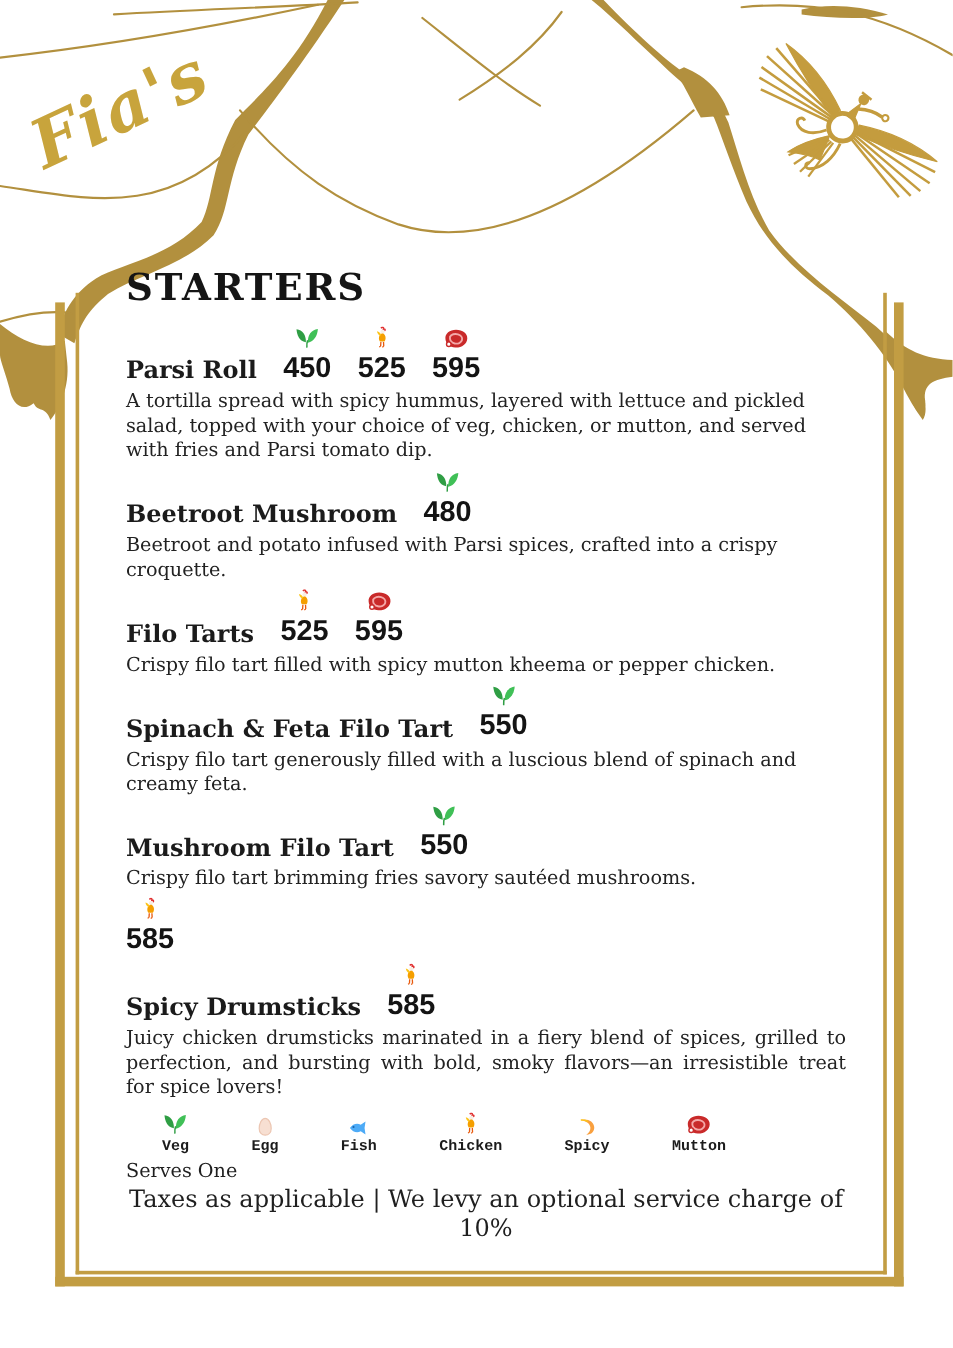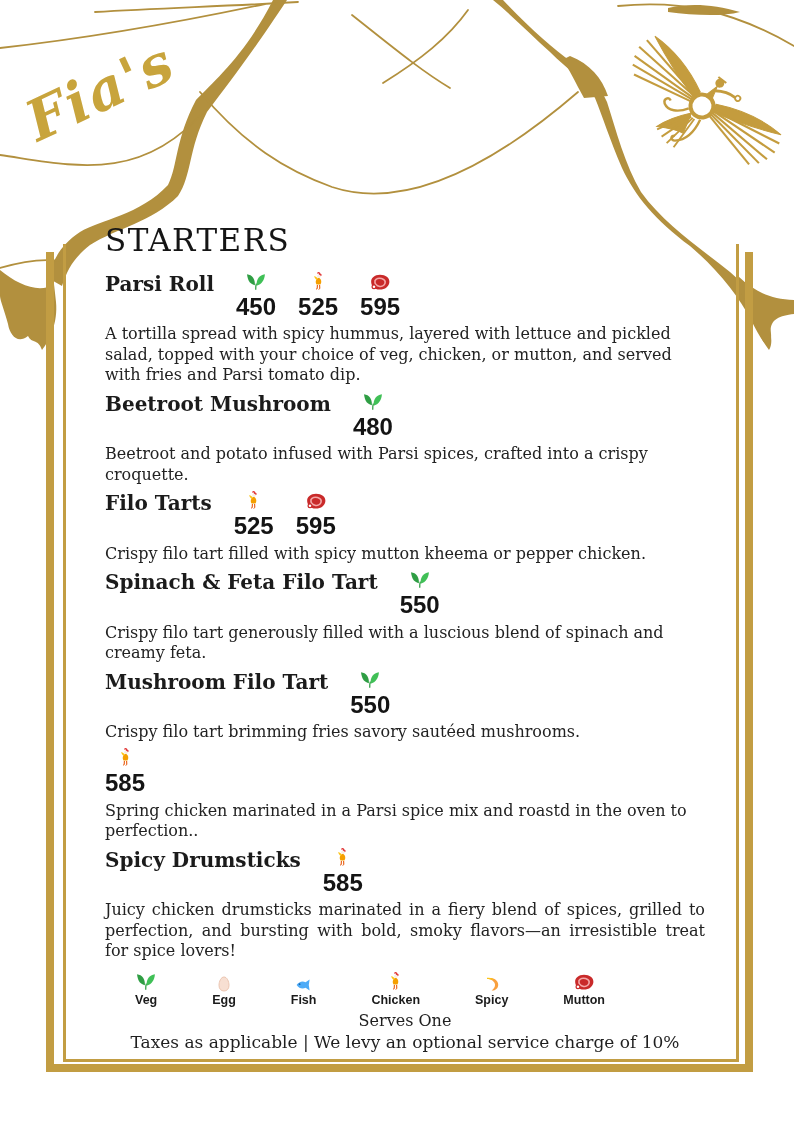--- a/index.html
+++ b/index.html
@@ -7,37 +7,37 @@
         font-family:"DejaVu Serif", serif;color:#1f1f1f;margin:0 auto;}
   .decor{position:absolute;left:0;top:0;pointer-events:none;}
   .frame-outer{position:absolute;left:46px;top:252px;width:707px;height:820px;
         box-sizing:border-box;border:8px solid #c29d43;border-top:none;}
   .frame-inner{position:absolute;left:63px;top:244px;width:676px;height:818px;
         box-sizing:border-box;border:3px solid #c29d43;border-top:none;}
   .logo{position:absolute;left:22px;top:58px;transform:rotate(-25deg);
         font-family:"DejaVu Serif", serif;font-style:italic;font-weight:700;
         font-size:56px;color:#c8a43c;letter-spacing:2px;}
   .content{position:absolute;left:105px;top:222px;width:600px;}
-  h1.title{margin:0 0 14px 0;font-size:31px;font-weight:400;letter-spacing:1.5px;color:#151515;
+  h1.title{margin:0 0 14px 0;font-size:31px;font-weight:700;letter-spacing:1.5px;color:#151515;
         font-family:"DejaVu Serif", serif;}
   .item{margin:0 0 6px 0;}
-  .head{display:flex;gap:22px;}
+  .head{display:flex;align-items:flex-end;gap:22px;}
   .name{margin:0;font-size:20px;font-weight:700;color:#1b1b1b;line-height:1.2;
         font-family:"DejaVu Serif", serif;}
   .variant{display:flex;flex-direction:column;align-items:center;gap:2px;}
   .icon{display:inline-flex;align-items:flex-end;justify-content:center;height:20px;}
   .price{font-family:"Liberation Sans", sans-serif;font-weight:700;font-size:24px;
         color:#141414;line-height:1.1;}
   .desc{margin:4px 0 0 0;font-size:16px;line-height:20.5px;color:#222;}
   .desc.justify{text-align:justify;}
   .legend{margin:10px 0 0 30px;width:470px;display:flex;justify-content:space-between;}
   .legend-entry{display:flex;flex-direction:column;align-items:center;gap:1px;}
-  .legend-label{font-family:Liberation Sans, sans-serif;font-weight:700;font-size:12.5px;color:#1b1b1b;}
-  .serves{margin-top:4px;text-align:center;font-size:16px;}
-  .taxes{margin-top:2px;text-align:center;font-size:17px;}
+  .legend-label{font-family:Liberation Mono, monospace;font-weight:700;font-size:12.5px;color:#1b1b1b;}
+  .serves{margin-top:4px;font-size:16px;}
+  .taxes{margin-top:2px;text-align:center;font-size:20px;}
 </style>
 </head>
 <body>
 
 <div class="page">
 
   <svg class="decor" width="794" height="560" viewBox="0 0 794 560">
     <g fill="#b2903e" stroke="none">
       <path d="M273,0 C245,55 215,80 196,100 C175,140 178,165 168,185 C140,215 100,220 80,232 C60,245 52,262 48,278 L62,286 C68,268 74,258 90,245 C117,228 152,222 178,196 C192,175 188,150 207,112 C230,82 254,50 287,0 Z"></path>
       <path d="M0,270 C18,285 40,294 54,284 L56,302 C58,322 50,340 42,350 C38,338 32,344 28,336 C18,344 10,336 8,324 C5,312 0,300 0,296 Z"></path>
@@ -228,21 +228,20 @@
                 <circle cx="6.8" cy="4.6" r="1.8" fill="#f8efe4"></circle>
                 <path d="M6.2 6 C3.4 7.4 3.2 10.6 4.6 12.6 L8.4 12.6 C10 10.4 9.4 7.4 7.4 6 Z" fill="#f59f00"></path>
                 <path d="M4.8 8 C3.4 7 2.4 5.6 2.2 4 C3.8 4.4 5 5.4 5.6 6.8 Z" fill="#fcc419"></path>
                 <path d="M5.4 13 L5.2 16.6 M7.6 13 L7.8 16.6" stroke="#e8590c" stroke-width="1.1"></path>
                 <path d="M4 17.2 L5.2 16.6 M6.6 17.4 L7.8 16.6" stroke="#e8590c" stroke-width="1"></path>
               </svg>
             </span>
           <span class="price">585</span>
         </div>
       </div>
-      <p class="desc">Spring chicken marinated in a Parsi spice mix and roastd in the oven to perfection..</p>
     </section>
 
     <section class="item">
       <div class="head">
         <h2 class="name">Spicy Drumsticks</h2>
         <div class="variant">
           <span class="icon">
               <svg width="13" height="20" viewBox="0 0 13 20">
                 <path d="M5.5 1.5 C6.5 0.2 8 0.6 7.6 2.2 C8.8 1.8 9.4 3 8.4 3.8" fill="none" stroke="#e03131" stroke-width="1.3"></path>
                 <circle cx="6.8" cy="4.6" r="1.8" fill="#f8efe4"></circle>

